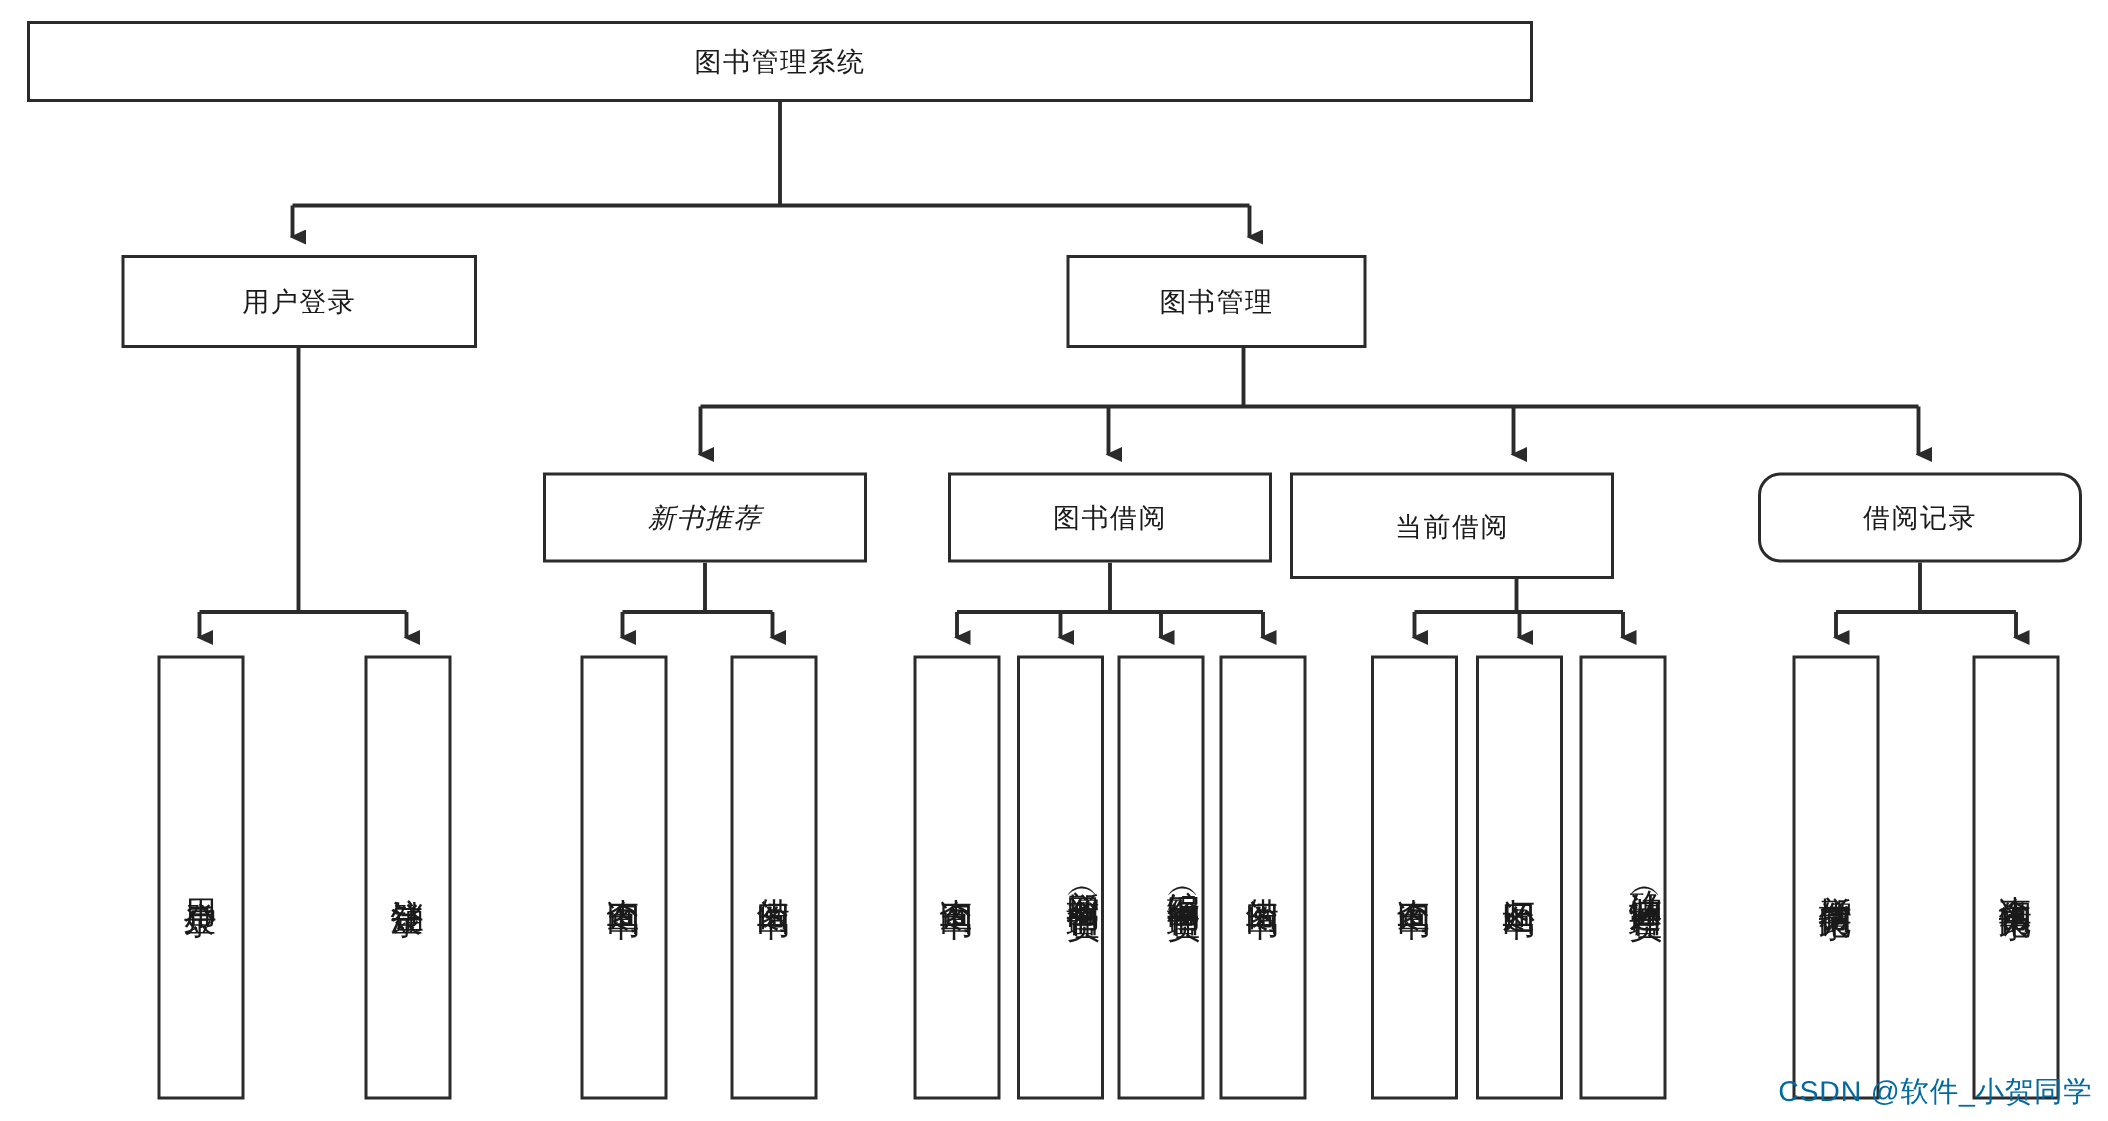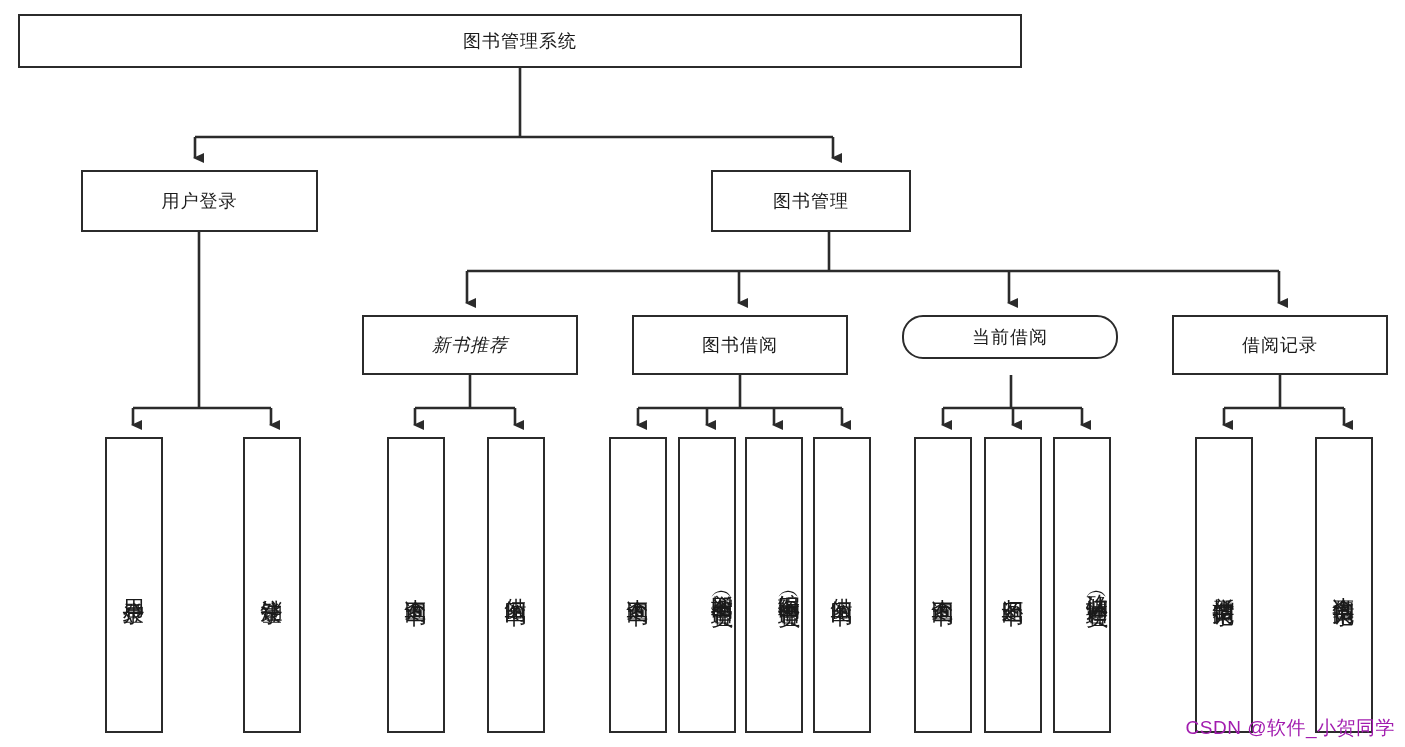--- a/index.html
+++ b/index.html
@@ -42,21 +42,21 @@
     align-items:flex-start;
     justify-content:center;
   }
   .node .lbl{display:block;}
   svg#wires{position:absolute;left:0;top:0;width:1405px;height:747px;z-index:1;}
   #watermark{
     position:absolute;
     right:10px;
     bottom:6px;
     font-size:19px;
-    color:#a21caf;
+    color:#0369a1;
     z-index:5;
     white-space:nowrap;
     letter-spacing:0.5px;
   }
 </style>
 </head>
 <body>
 
 <div id="diagram">
 
@@ -120,24 +120,24 @@
   <div class="node horiz" style="left:711px;top:170px;width:200px;height:62px;">
     <span class="lbl">图书管理</span>
   </div>
 
   <div class="node horiz" style="left:362px;top:315px;width:216px;height:60px;font-style:italic;">
     <span class="lbl">新书推荐</span>
   </div>
   <div class="node horiz" style="left:632px;top:315px;width:216px;height:60px;">
     <span class="lbl">图书借阅</span>
   </div>
-  <div class="node horiz" style="left:902px;top:315px;width:216px;height:44px;border-radius:21px;">
+  <div class="node horiz" style="left:860px;top:315px;width:216px;height:71px;">
     <span class="lbl">当前借阅</span>
   </div>
-  <div class="node horiz" style="left:1172px;top:315px;width:216px;height:60px;">
+  <div class="node horiz" style="left:1172px;top:315px;width:216px;height:60px;border-radius:15px;">
     <span class="lbl">借阅记录</span>
   </div>
 
   <div class="node vert" style="left:105px;top:437px;width:58px;height:296px;">
     <span class="lbl">用户登录</span>
   </div>
   <div class="node vert" style="left:243px;top:437px;width:58px;height:296px;">
     <span class="lbl">注销登录</span>
   </div>
 

